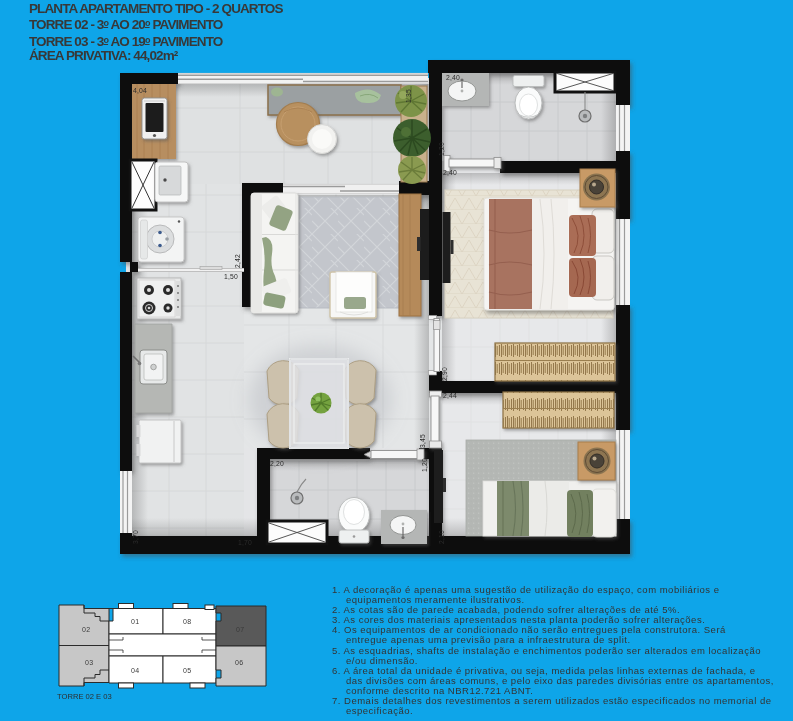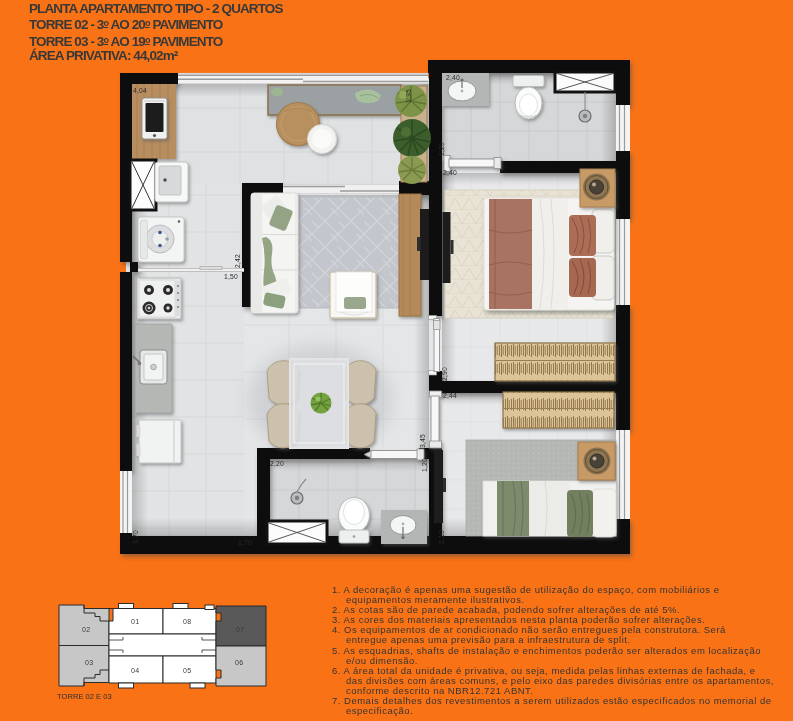--- a/index.html
+++ b/index.html
@@ -1,16 +1,16 @@
 <!DOCTYPE html>
 <html><head>
 <meta charset="utf-8">
 <style>
   html,body{margin:0;padding:0;background:#ffffff;}
-  #page{position:relative;width:793px;height:721px;background:#f97316;overflow:hidden;
+  #page{position:relative;width:793px;height:721px;background:#0ea5e9;overflow:hidden;
         font-family:"Liberation Sans", sans-serif;}
   #title{position:absolute;left:29px;top:2px;color:#383838;font-size:13.5px;line-height:14.4px;
          letter-spacing:-0.9px;font-weight:bold;}
   #title .sup{font-size:9px;vertical-align:3px;text-decoration:underline;}
   #notes{position:absolute;left:332px;top:585px;width:468px;color:#343434;font-size:9.5px;
          line-height:10.1px;letter-spacing:0.5px;}
   #notes div{padding-left:14px;text-indent:-14px;}
   svg{position:absolute;left:0;top:0;}
   .dim{font-size:6.8px;fill:#2b2b2b;letter-spacing:0.2px;}
   .unit{font-size:7px;fill:#3a3a3a;letter-spacing:0.4px;}

